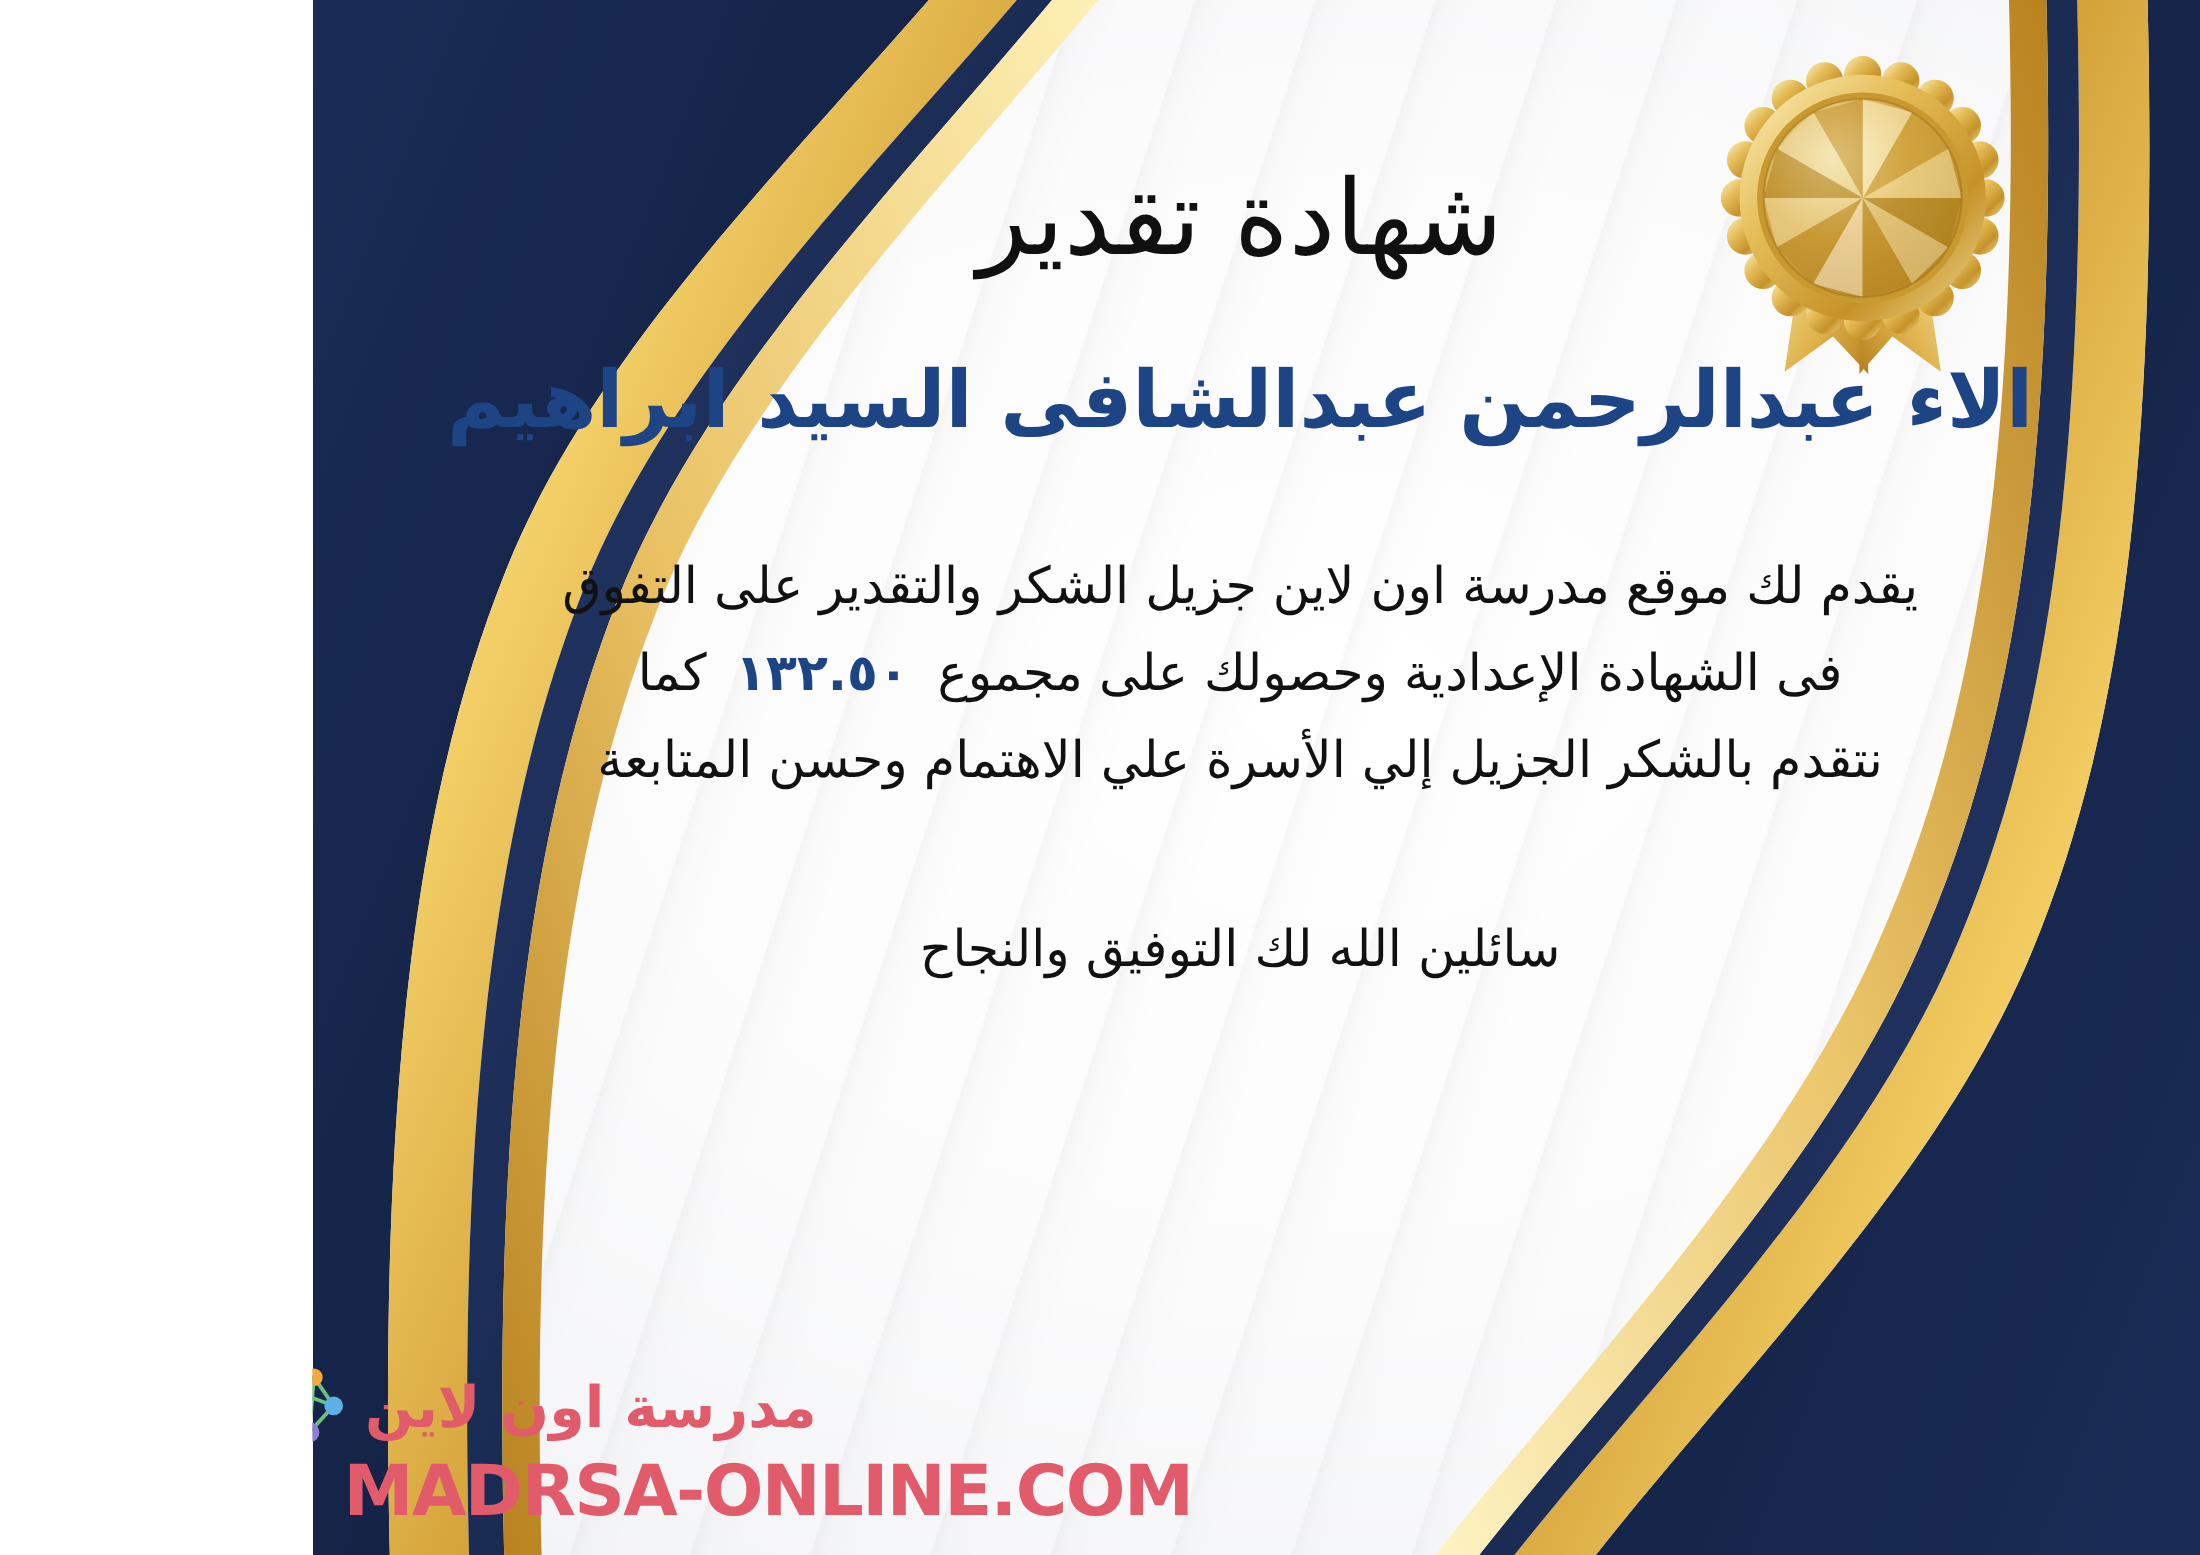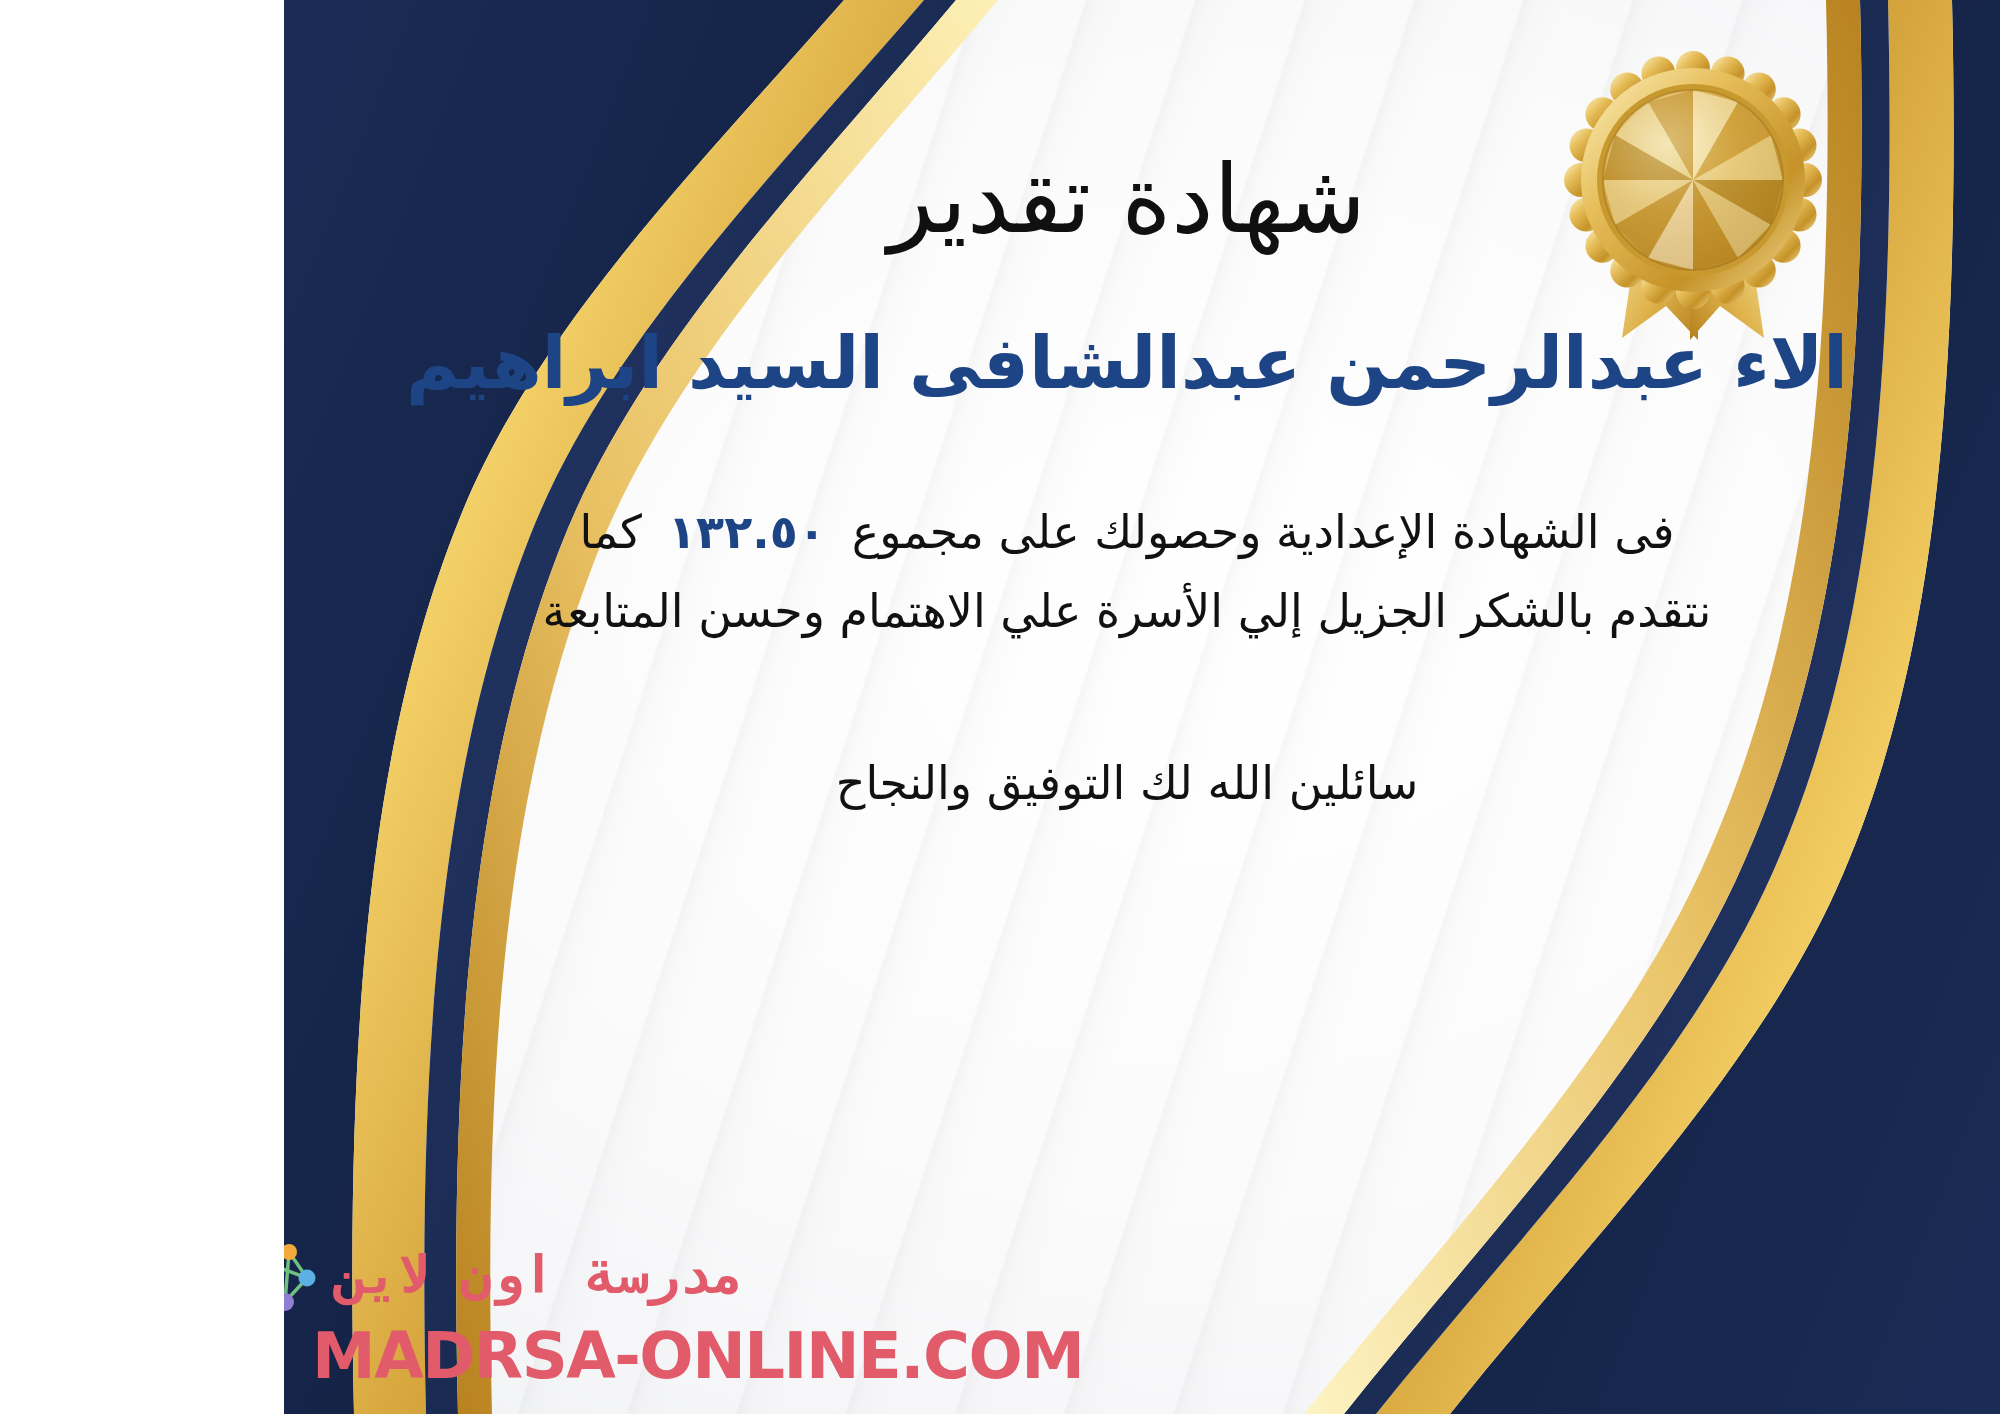--- a/index.html
+++ b/index.html
@@ -106,21 +106,20 @@
   
   .brand{
     position:absolute;
     left:28px;bottom:26px;
     width:430px;height:150px;
     direction:rtl;
   }
   .brand-row{
     display:flex;align-items:center;justify-content:flex-start;
     gap:10px;
-    font-family:Liberation Mono, monospace;
   }
   .brand-arabic{
     font-size:52px;font-weight:700;color:#e15b6a;
     line-height:1.0;letter-spacing:-1px;white-space:nowrap;
   }
   .brand-mark{width:96px;height:84px;flex:0 0 auto;}
   .brand-mark svg{display:block;width:96px;height:84px;}
   .brand-url{
     direction:ltr;text-align:center;
     font-size:64px;font-weight:700;color:#e15b6a;
@@ -292,20 +291,21 @@
     </svg>
   </div>
 
   <div class="content">
 
     <div class="cert-title">شهادة تقدير</div>
 
     <div class="recipient-name">الاء عبدالرحمن عبدالشافى السيد ابراهيم</div>
 
     <div class="body-block">
+      <div class="body-line">يقدم لك موقع مدرسة اون لاين جزيل الشكر  والتقدير على التفوق</div>
       <div class="body-line">
         <span>فى الشهادة الإعدادية وحصولك على مجموع</span><span class="score-value">١٣٢.٥٠</span><span>كما</span>
       </div>
       <div class="body-line">نتقدم  بالشكر الجزيل إلي الأسرة علي الاهتمام وحسن المتابعة</div>
     </div>
 
     <div class="closing-line">سائلين الله لك التوفيق  والنجاح</div>
   </div>
 
   <div class="brand">

